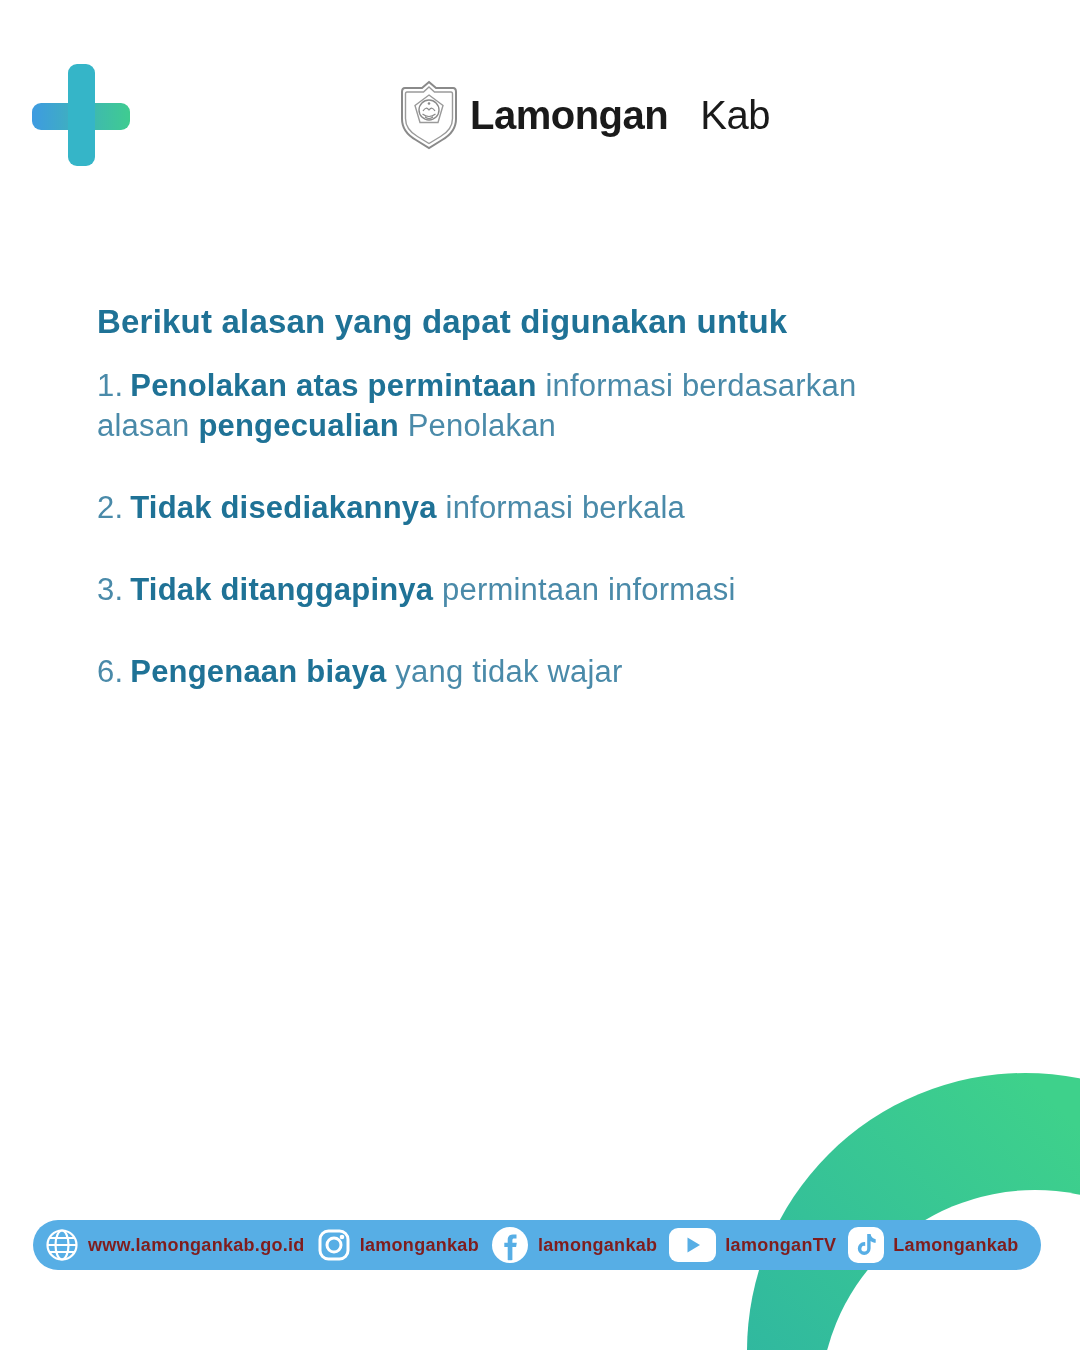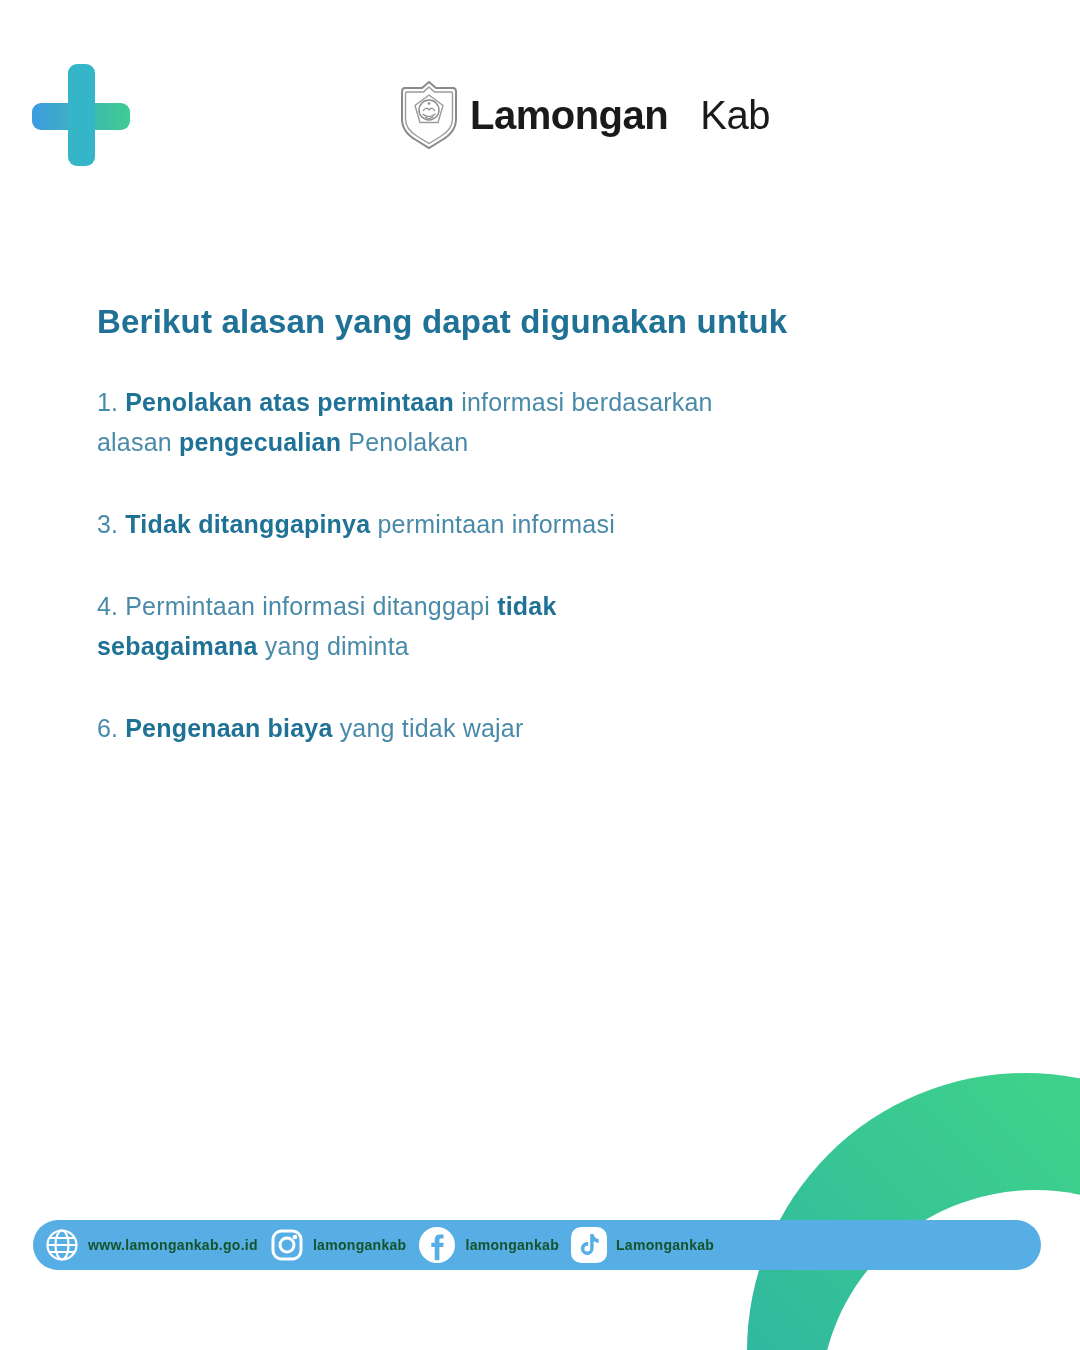--- a/index.html
+++ b/index.html
@@ -17,38 +17,38 @@
   .logo svg{display:block;}
   .brand{font-size:40px;color:var(--logo-text);letter-spacing:-0.5px;}
   .brand .bb{font-weight:700;margin-top:32px;}
   .brand .bk{font-weight:400;margin-left:32px;}
 
   
   .heading{position:absolute;left:97px;top:262px;width:930px;
            font-size:33px;font-weight:700;line-height:40px;color:var(--emphasis);letter-spacing:0.2px;margin-top:40px;}
 
   
-  .reasons{position:absolute;left:97px;top:382px;width:930px;font-size:25px;line-height:40px;letter-spacing:0.2px;}
+  .reasons{position:absolute;left:97px;top:366px;width:930px;font-size:31px;line-height:40px;letter-spacing:0.2px;}
   .reason{margin-bottom:42px;}
   .reason .num{color:var(--body);font-weight:400;margin-right:7px;}
   .reason .r{color:var(--body);font-weight:400;}
   .reason .b{color:var(--emphasis);font-weight:700;}
 
   
   .swoosh-outer{position:absolute;left:747px;top:1073px;width:556px;height:556px;border-radius:50%;
                 background:linear-gradient(45deg,var(--swoosh-from) 10%,var(--swoosh-to) 75%);z-index:1;}
   .swoosh-hole{position:absolute;left:820px;top:1190px;width:430px;height:430px;border-radius:50%;
                background:var(--bg,#fff);z-index:2;}
 
   
   .footer{position:absolute;left:33px;top:1220px;width:1008px;height:50px;border-radius:25px;
           background:var(--footer-bar);z-index:3;display:flex;align-items:center;padding:0 12px;
           gap:12px;box-sizing:border-box;}
   .fitem{display:flex;align-items:center;gap:9px;white-space:nowrap;}
-  .flabel{color:#14532d;font-weight:700;font-size:14px;letter-spacing:0.3px;}
+  .flabel{color:#7f1d1d;font-weight:700;font-size:18px;letter-spacing:0.3px;}
   .fitem svg{display:block;}
 </style>
 </head>
 <body>
 
 <div class="canvas">
 
   <div class="plus-h"></div>
   <div class="plus-v"></div>
 
@@ -65,22 +65,22 @@
     </span>
     <span class="brand"><span class="bb">Lamongan</span><span class="bk">Kab</span></span>
   </div>
 
   <div class="heading">
     <div>Berikut alasan yang dapat digunakan untuk</div>
   </div>
 
   <div class="reasons">
       <div class="reason"><span class="num">1.</span><span class="b">Penolakan atas permintaan</span><span class="r"> informasi berdasarkan</span><br><span class="r">alasan </span><span class="b">pengecualian</span><span class="r"> Penolakan</span></div>
+      <div class="reason"><span class="num">2.</span><span class="b">Tidak disediakannya</span><span class="r"> informasi berkala</span></div>
       <div class="reason"><span class="num">3.</span><span class="b">Tidak ditanggapinya</span><span class="r"> permintaan informasi</span></div>
-      <div class="reason"><span class="num">4.</span><span class="r">Permintaan informasi ditanggapi </span><span class="b">tidak</span><br><span class="b">sebagaimana</span><span class="r"> yang diminta</span></div>
       <div class="reason"><span class="num">6.</span><span class="b">Pengenaan biaya</span><span class="r"> yang tidak wajar</span></div>
     </div>
 
   <div class="swoosh-outer"></div>
   <div class="swoosh-hole"></div>
 
   <div class="footer">
 
     <div class="fitem">
       <span>
@@ -107,20 +107,29 @@
     <div class="fitem">
       <span>
         <svg width="38" height="38" viewBox="0 0 38 38">
           <circle cx="19" cy="19" r="18" fill="#fff"></circle>
           <path d="M25.5 8.5 h-3.6 c-3.3 0 -5.2 1.9 -5.2 5.2 v3 h-3.4 v4.3 h3.4 V34 q1.1.2 2.3.2 t2.4-.2 V21 h3.7 l.7 -4.3 h-4.4 v-2.4 c0-1.2.5-1.7 1.8-1.7 h2.3 Z" fill="#57aee5"></path>
         </svg>
       </span>
       <span class="flabel">lamongankab</span>
     </div>
 
+    <div class="fitem">
+      <span>
+        <svg width="47" height="34" viewBox="0 0 47 34">
+          <rect x="0" y="0" width="47" height="34" rx="9" fill="#fff"></rect>
+          <path d="M18.5 9.5 L31 17 L18.5 24.5 Z" fill="#57aee5"></path>
+        </svg>
+      </span>
+      <span class="flabel">lamonganTV</span>
+    </div>
 
     <div class="fitem">
       <span>
         <svg width="36" height="36" viewBox="0 0 36 36">
           <rect x="0" y="0" width="36" height="36" rx="10" fill="#fff"></rect>
           <path d="M19.2 7 h3.4 c.4 2.9 2.2 4.8 5.1 5.2 v3.5 c-2 -.1 -3.7 -.7 -5.1 -1.8 v7.6 a6.4 6.4 0 1 1 -6.4 -6.4 c.3 0 .7 0 1 .1 v3.7 a2.9 2.9 0 1 0 2 2.7 Z" fill="#57aee5"></path>
         </svg>
       </span>
       <span class="flabel">Lamongankab</span>
     </div>

